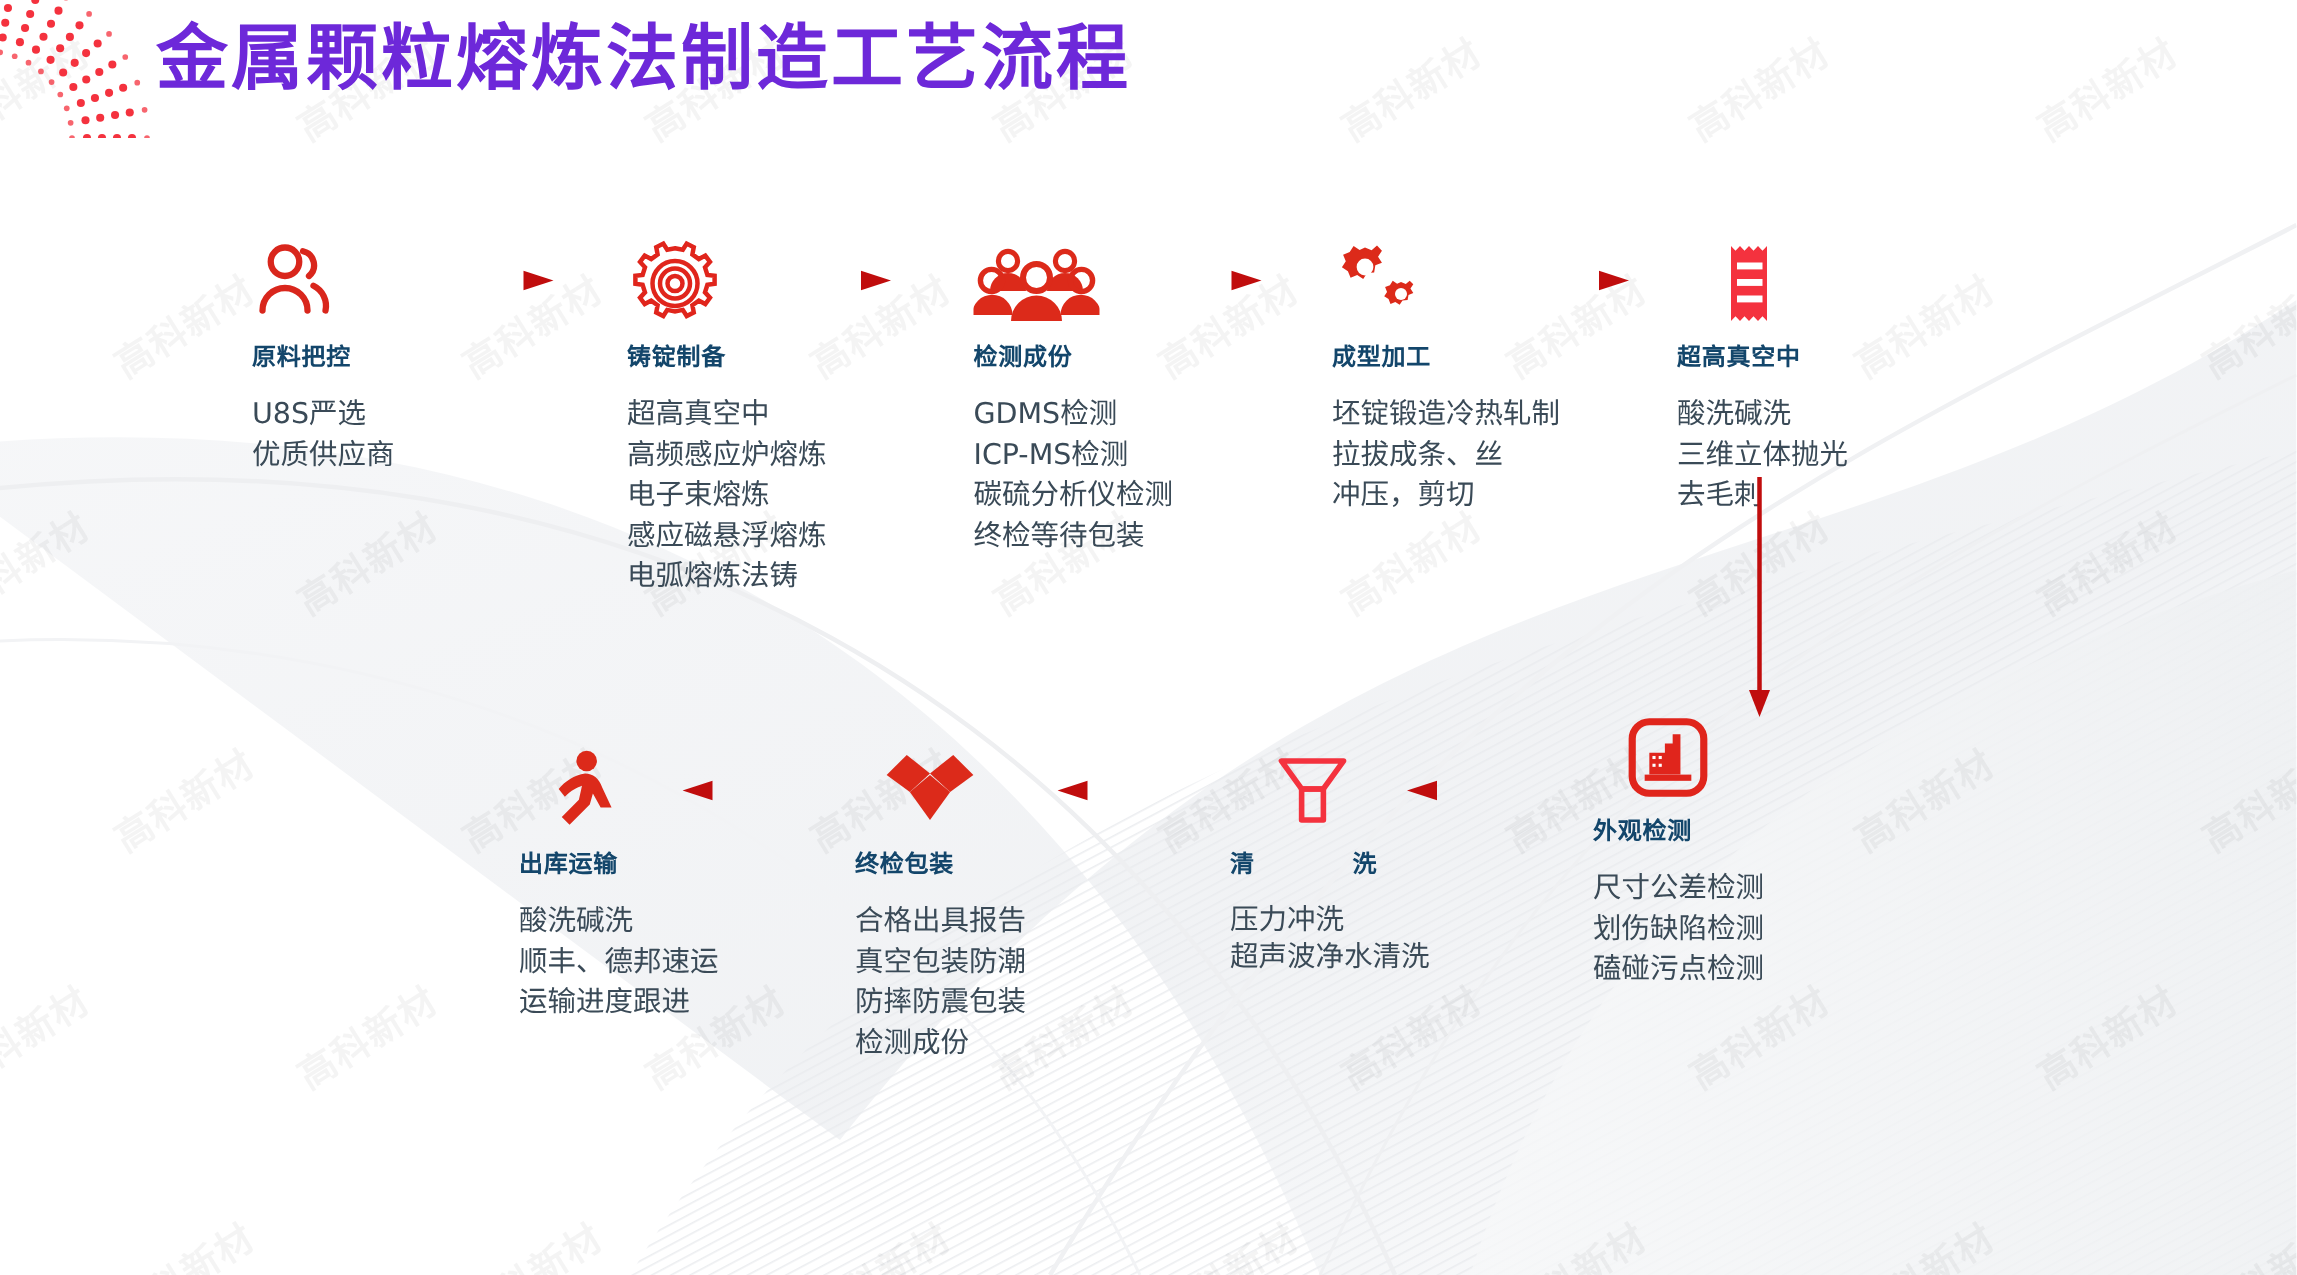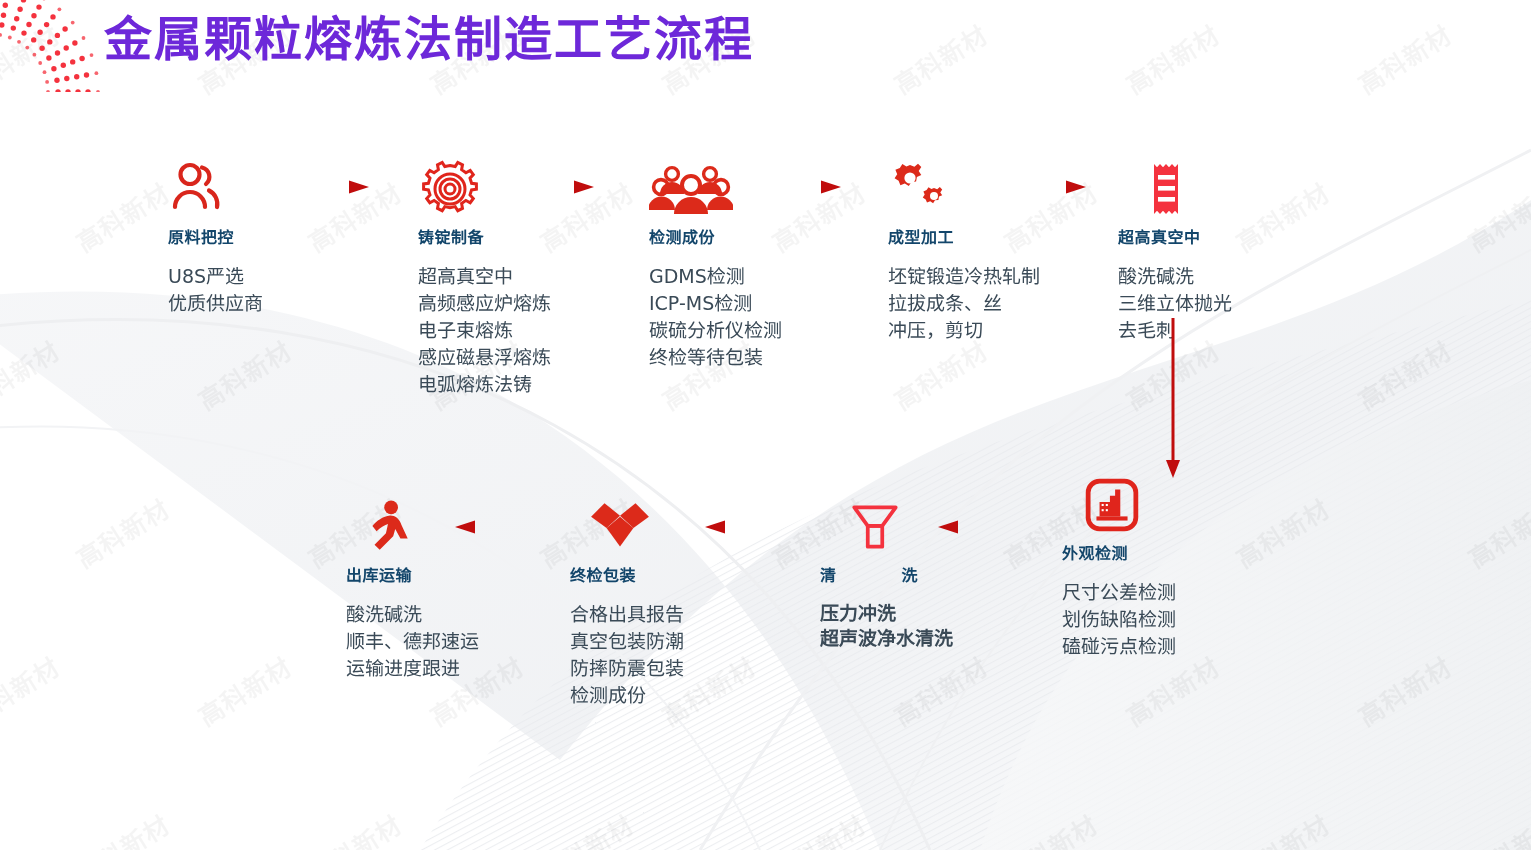--- a/index.html
+++ b/index.html
@@ -102,21 +102,20 @@
     color: #3a4a57;
     font-family: "DejaVu Sans", "Liberation Sans", sans-serif;
   }
   .step-lines div {
     white-space: nowrap;
   }
   .step-lines.wrapped div {
     white-space: normal;
     width: 150px;
     line-height: 25px;
-    font-weight: bold;
   }
 
   .arrow {
     position: absolute;
   }
 </style>
 </head>
 <body>
 
 <svg id="bg-layer" viewBox="0 0 1531 850" preserveAspectRatio="none">

